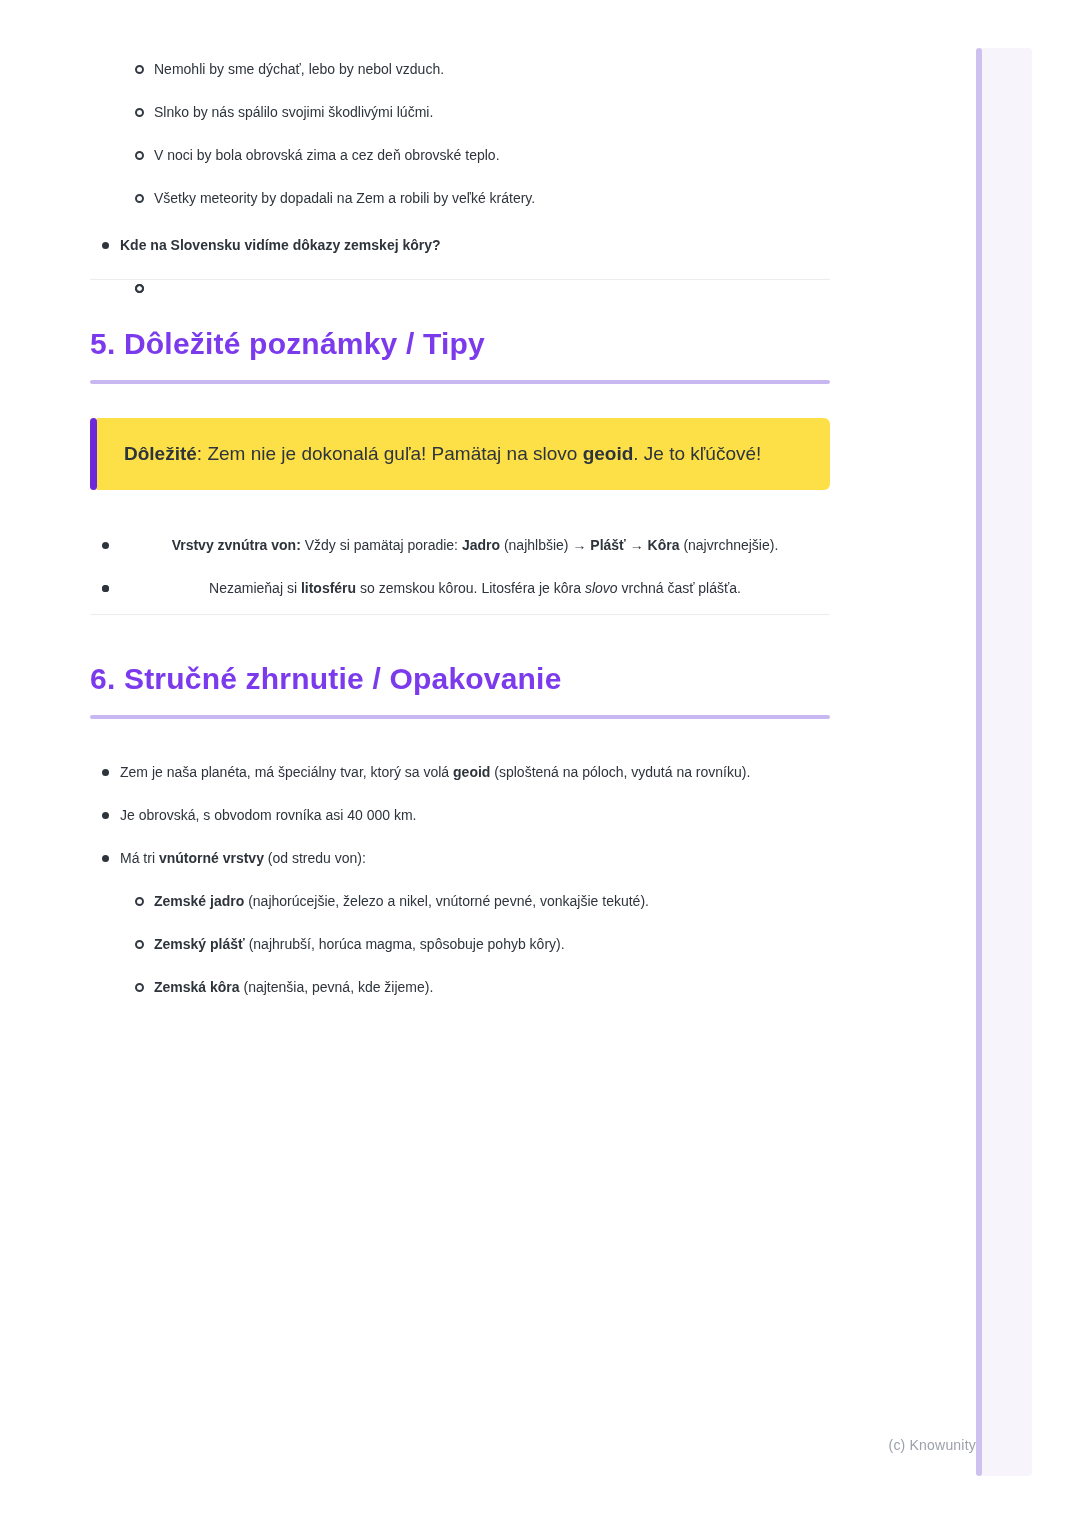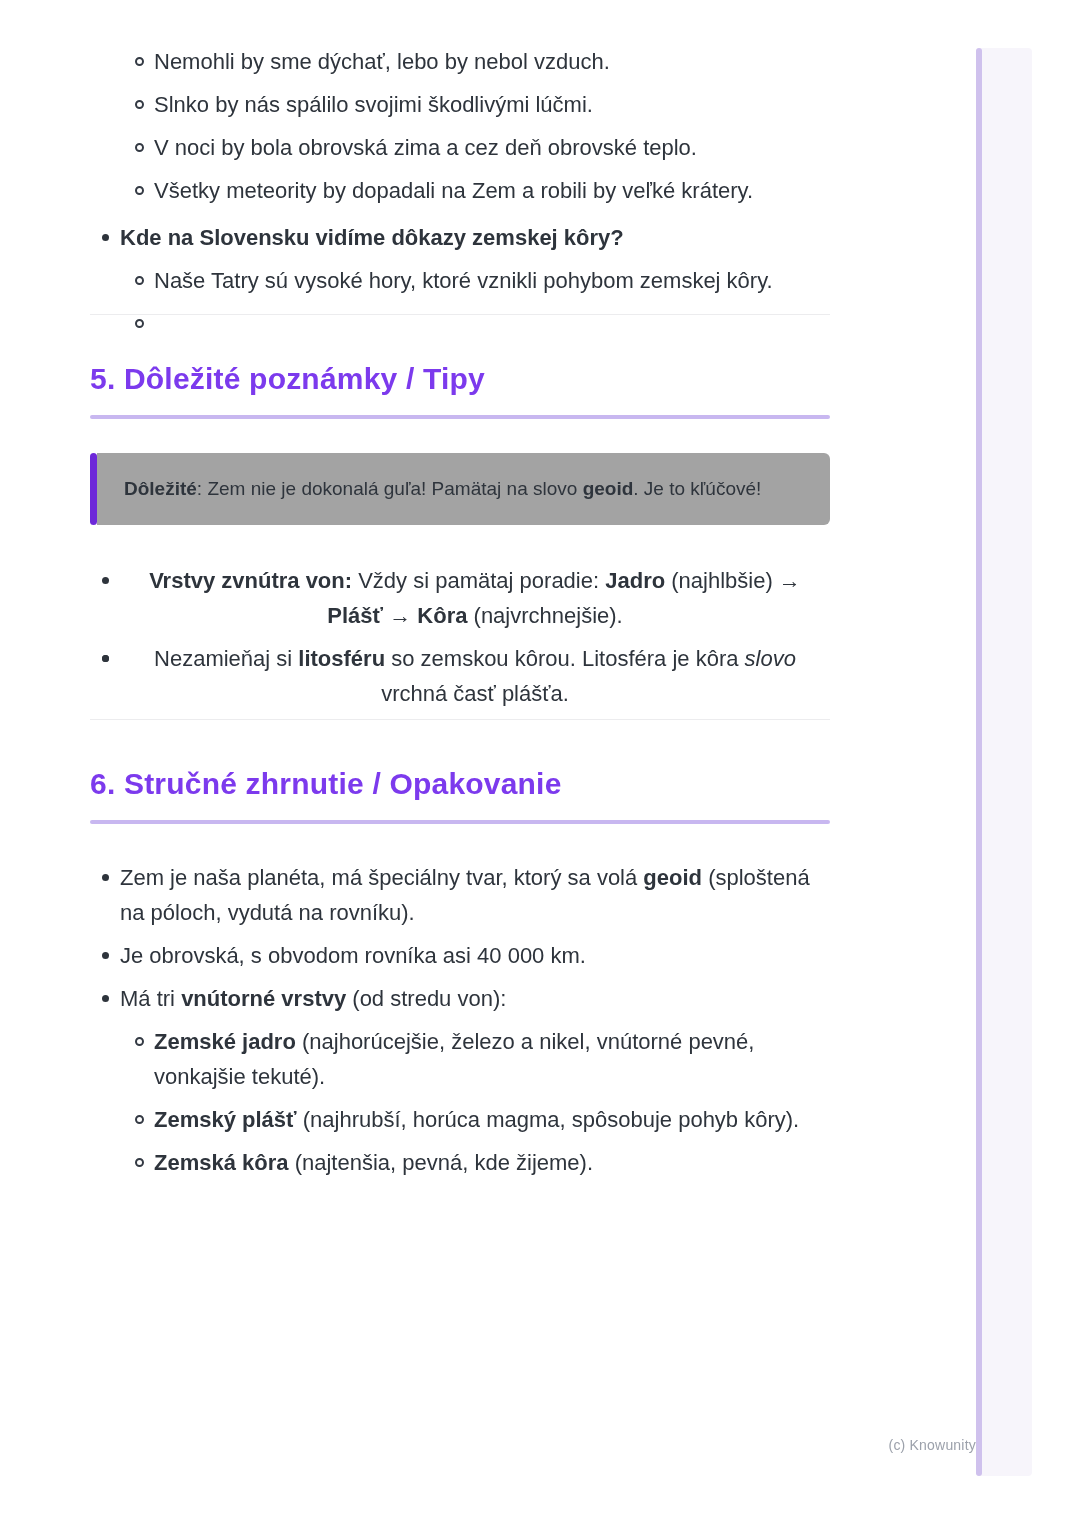--- a/index.html
+++ b/index.html
@@ -5,21 +5,21 @@
   html,body{margin:0;padding:0;}
   body{
     width:1080px;height:1528px;position:relative;overflow:hidden;
     background:#ffffff;color:#2e343c;
     font-family:"Liberation Sans", sans-serif;
   }
   .content{position:absolute;left:90px;top:44px;width:740px;}
 
   
   .list{list-style:none;margin:0;padding:0;}
-  .li{position:relative;font-size:22px;line-height:35px;margin:0 0 8px 0;}
+  .li{position:relative;font-size:14px;line-height:35px;margin:8px 0 8px 0;}
   .li.top{padding-left:30px;}
   .li.sub{padding-left:64px;}
   .dot{position:absolute;border-radius:50%;box-sizing:border-box;}
   .dot.filled{width:7px;height:7px;background:#2e343c;top:14px;}
   .li.top > .dot{left:12px;}
   .li.sub > .dot{left:45px;}
   .dot.hollow{width:9px;height:9px;border:2px solid #343a44;background:transparent;top:13px;}
   .b{font-weight:700;}
   .i{font-style:italic;}
   .q{margin-top:12px;font-weight:700;}
@@ -28,21 +28,21 @@
 
   .section-title{
     font-size:30px;line-height:36px;font-weight:700;color:#7c3aed;
     margin:46px 0 0 0;letter-spacing:0.2px;
   }
   .title-underline{height:4px;background:#c8b7f0;border-radius:2px;margin-top:18px;}
 
   .callout{display:flex;margin-top:34px;}
   .callout-bar{flex:0 0 7px;background:#6d28d9;border-radius:5px;}
   .callout-body{
-    flex:1;background:#a3a3a3;border-radius:0 6px 6px 0;
+    flex:1;background:#fde047;border-radius:0 6px 6px 0;
     padding:17px 32px 17px 27px;
   }
   .callout-text{margin:0;font-size:19px;line-height:38px;text-align:justify;}
 
   .tips{margin-top:38px;text-align:center;}
   .summary{margin-top:36px;}
   .layers{margin-top:0;}
 
   .page-edge{
     position:absolute;left:976px;top:48px;width:56px;height:1428px;
@@ -82,21 +82,20 @@
   </ul>
 
   <div class="li top q">
     <span class="dot filled"></span>
     <span>Kde na Slovensku vidíme dôkazy zemskej kôry?</span>
   </div>
 
   <ul class="list">
     <li class="li sub">
       <span class="dot hollow"></span>
-      <span>Naše Tatry sú vysoké hory, ktoré vznikli pohybom zemskej kôry.</span>
     </li>
     <li class="li sub">
       <span class="dot hollow"></span>
     </li>
   </ul>
 
   <hr class="divider">
 
   <h2 class="section-title">5. Dôležité poznámky / Tipy</h2>
   <div class="title-underline"></div>

